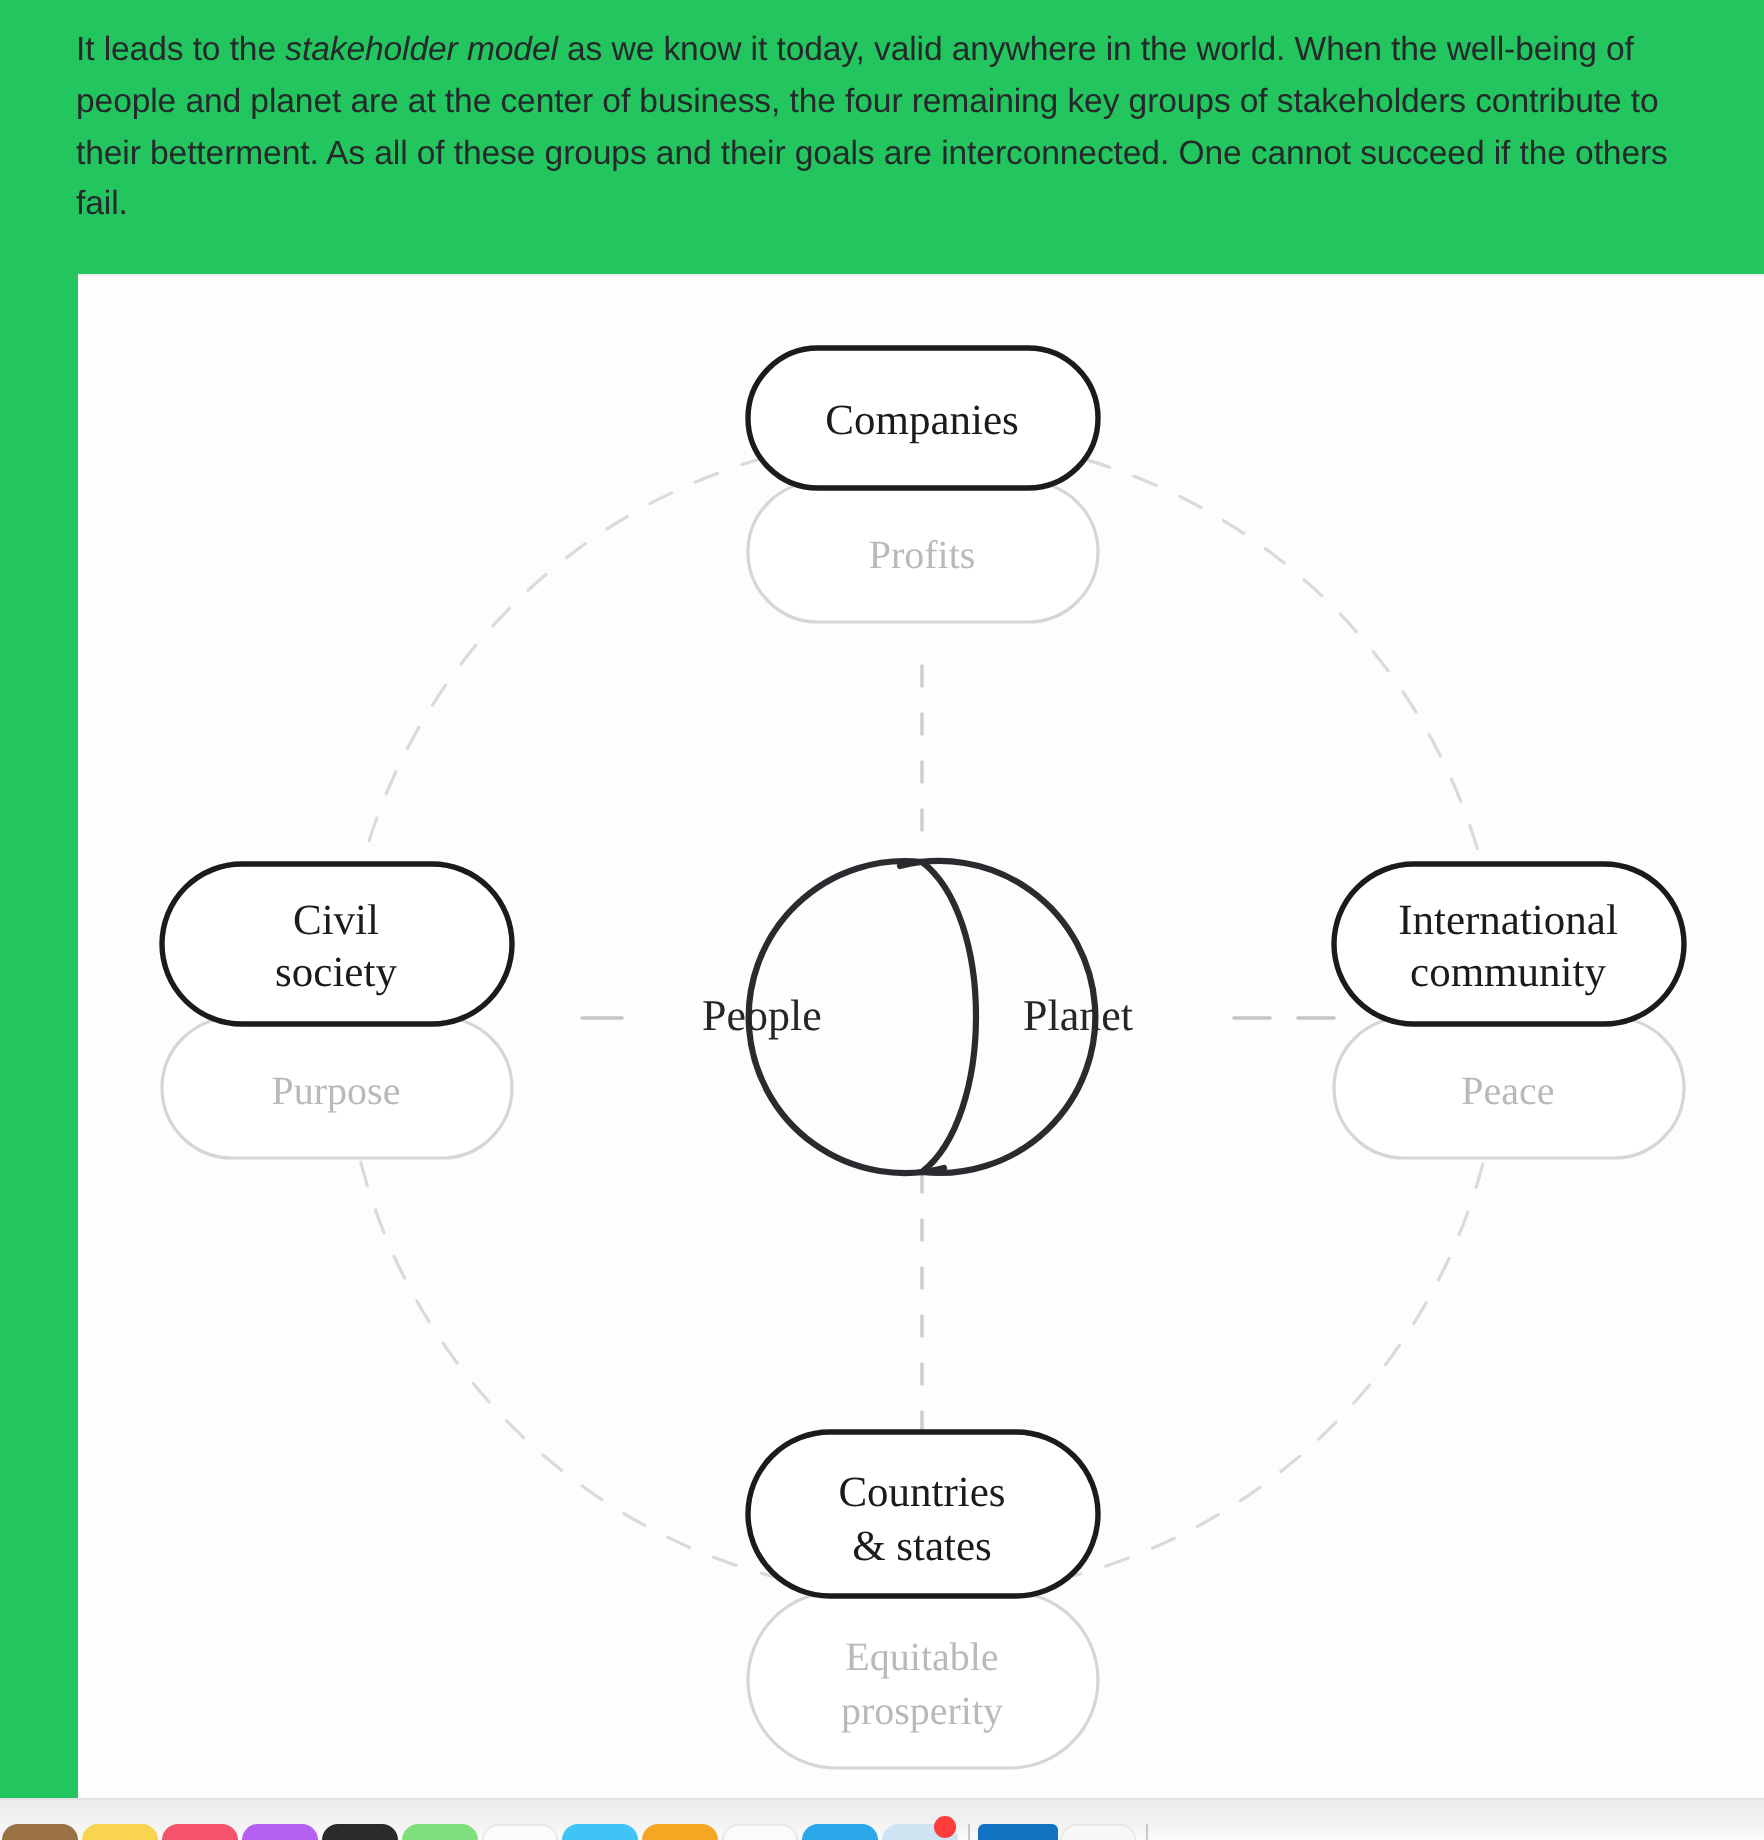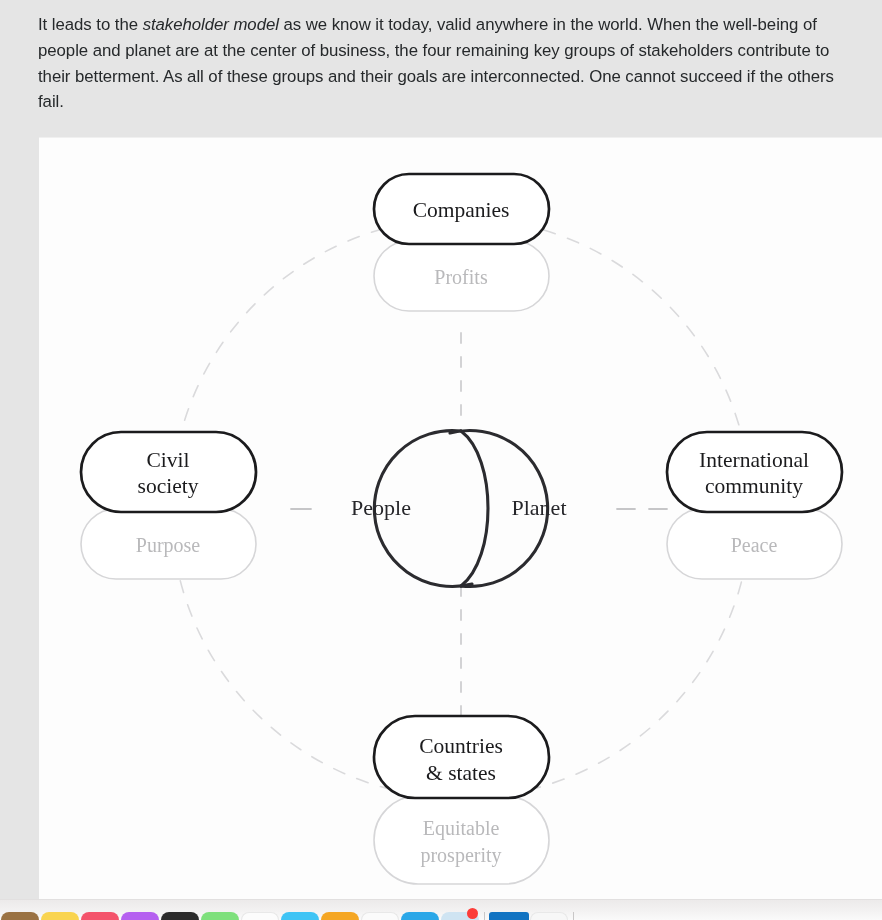--- a/index.html
+++ b/index.html
@@ -9,21 +9,21 @@
     height: 920px;
     background: #ffffff;
     font-family: "Liberation Sans", sans-serif;
     overflow: hidden;
   }
 
   #page {
     position: relative;
     width: 882px;
     height: 920px;
-    background: #e5e5e5;
+    background: #22c55e;
     padding-left: 36px;
   }
 
   
   .prose {
     position: absolute;
     left: 38px;
     top: 12px;
     width: 812px;
     font-family: "Liberation Sans", sans-serif;

